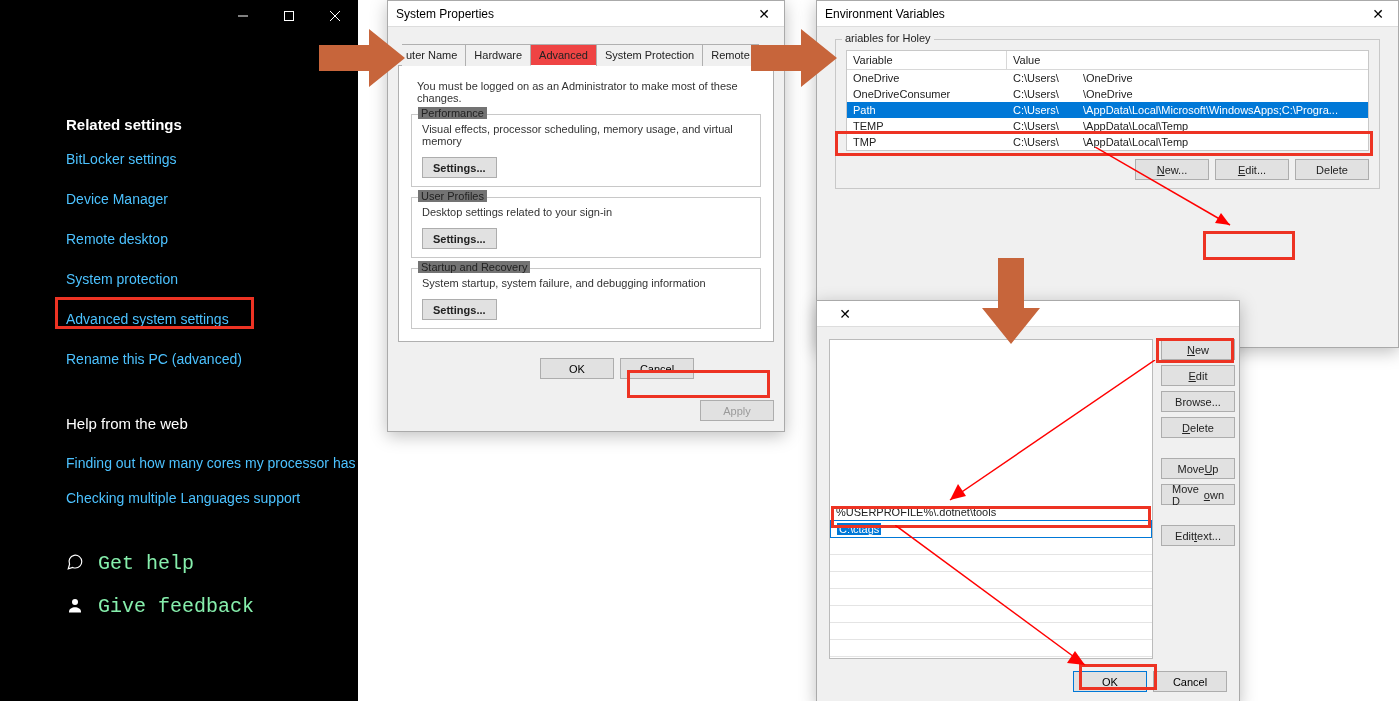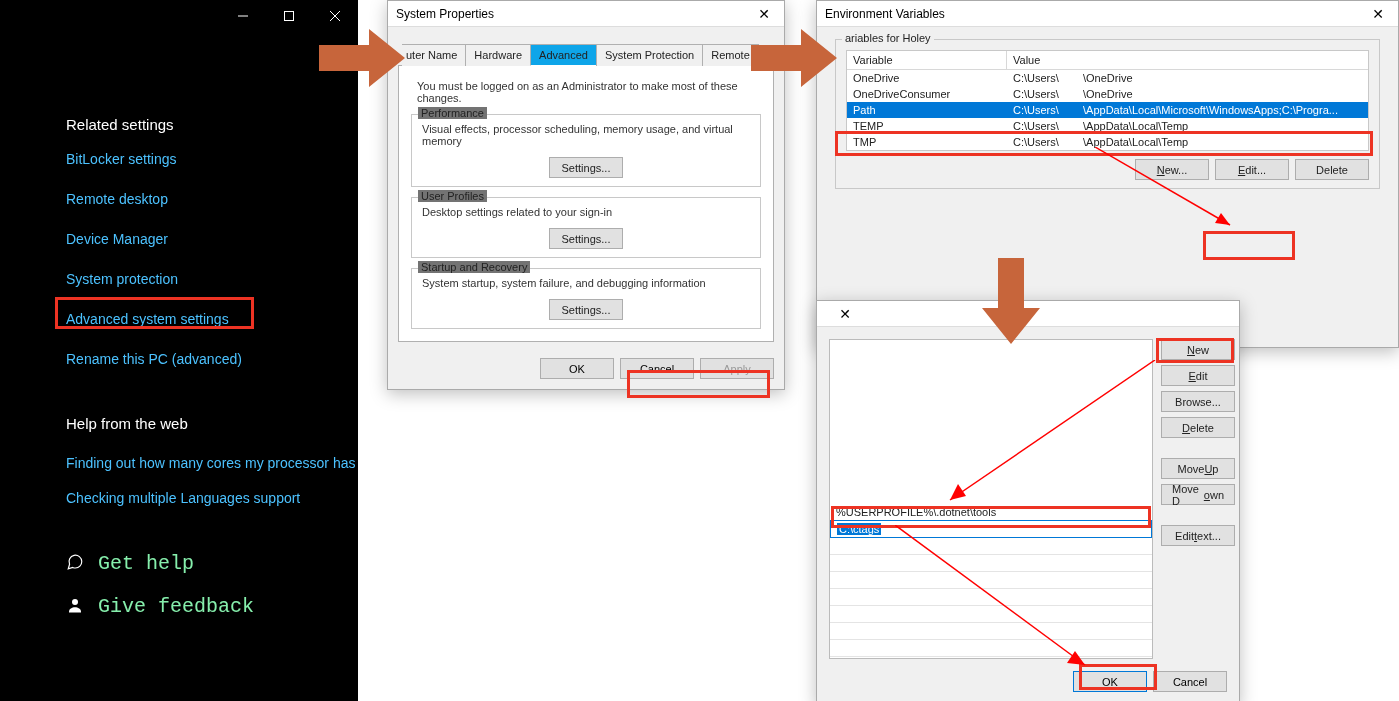--- a/index.html
+++ b/index.html
@@ -4,47 +4,47 @@
 <style>
 * { box-sizing: border-box; margin: 0; padding: 0; font-family: "Segoe UI", Tahoma, sans-serif; }
 body { background: #fff; width: 1399px; height: 701px; position: relative; overflow: hidden; font-size: 12px; }
 
 
 .settings-panel { position: absolute; left: 0; top: 0; width: 358px; height: 701px; background: #000; color: #fff; }
 .titlebar { display: flex; justify-content: flex-end; height: 32px; }
 .titlebar .tbtn { width: 46px; height: 32px; display: flex; align-items: center; justify-content: center; color: #fff; }
 .titlebar .tbtn svg { width: 10px; height: 10px; stroke: #fff; fill: none; stroke-width: 1; }
 .settings-body { padding: 84px 0 0 66px; }
-.settings-heading { font-size: 15px; margin-bottom: 18px; font-weight: 400; }
+.settings-heading { font-size: 15px; margin-bottom: 18px; font-weight: 700; }
 .settings-link { color: #4cc2ff; font-size: 14px; display: block; margin-bottom: 24px; text-decoration: none; }
 .help-heading { font-size: 15px; margin-top: 48px; margin-bottom: 22px; font-weight: 400; }
 .hl-row { display: flex; align-items: center; gap: 14px; margin-top: 20px; }
 .hl-row .icon { width: 18px; }
 .hl-row .label { color: #86efac; font-size: 20px; font-family: Liberation Mono, monospace; }
 
 
 .dialog { position: absolute; background: #f0f0f0; border: 1px solid #aaa; box-shadow: 0 4px 16px rgba(0,0,0,.25); }
 .dialog .titlebar2 { display: flex; align-items: center; height: 26px; background: #fff; border-bottom: 1px solid #ddd; padding: 0 0 0 8px; }
 .dialog .title-text { flex: 1; font-size: 12px; }
 .dialog .close { width: 40px; text-align: center; font-size: 14px; }
 .dialog .content { padding: 10px; font-size: 11px; color: #222; }
 
 
 .sysprop { left: 387px; top: 0; width: 398px; }
 .tabstrip { display: flex; margin-top: 6px; border-bottom: 1px solid #b0b0b0; padding-left: 4px; }
 .tab { padding: 4px 8px; border: 1px solid #b0b0b0; border-bottom: none; background: #f0f0f0; margin-right: -1px; font-size: 11px; position: relative; top: 1px; }
-.tab.active { background: #0ea5e9; border-bottom: 1px solid #fff; }
+.tab.active { background: #ef4444; border-bottom: 1px solid #fff; }
 .tab.partial { border-left: none; padding-left: 4px; }
 .tabbody { background: #fff; border: 1px solid #b0b0b0; border-top: none; padding: 10px 12px 12px; }
 .groupbox { border: 1px solid #c8c8c8; padding: 8px 10px 8px; margin-top: 10px; position: relative; }
 .groupbox .gb-title { position: absolute; top: -8px; left: 6px; background: #737373; padding: 0 3px; font-size: 11px; }
 .gb-text { font-size: 11px; color: #333; }
-.btnrow-r { display: flex; justify-content: center; margin-top: 10px; }
+.btnrow-r { display: flex; justify-content: flex-start; margin-top: 10px; font-weight: bold; }
 .winbtn { min-width: 74px; height: 21px; background: #e1e1e1; border: 1px solid #adadad; font-size: 11px; display: inline-flex; align-items: center; justify-content: center; padding: 0 10px; }
-.winbtn.disabled { color: #9a9a9a; }
+.winbtn.disabled { color: #9a9a9a; margin-top: 42px; }
 .dlgbtns { display: flex; justify-content: flex-end; gap: 6px; padding: 6px 10px 10px; }
 
 
 .envvars { left: 816px; top: 0; width: 583px; height: 348px; }
 .envvars .content { padding: 12px 18px 8px; }
 .ev-group { border: 1px solid #c8c8c8; padding: 10px 10px 8px; position: relative; }
 .ev-group .gb-title { position: absolute; top: -8px; left: 6px; background: #f0f0f0; padding: 0 3px; font-size: 11px; }
 .ev-table { border: 1px solid #c8c8c8; background: #fff; }
 .ev-head { display: flex; border-bottom: 1px solid #d8d8d8; }
 .ev-head > div { padding: 3px 6px; font-size: 11px; border-right: 1px solid #d8d8d8; }
@@ -99,22 +99,22 @@
     <div class="tbtn">
         <svg viewBox="0 0 10 10">
           <line x1="0" y1="0" x2="10" y2="10"></line>
           <line x1="10" y1="0" x2="0" y2="10"></line>
         </svg>
       </div>
   </div>
   <div class="settings-body">
     <div class="settings-heading">Related settings</div>
     <a class="settings-link">BitLocker settings</a>
+    <a class="settings-link">Device Manager</a>
     <a class="settings-link">Remote desktop</a>
-    <a class="settings-link">Device Manager</a>
     <a class="settings-link">System protection</a>
     <a class="settings-link">Advanced system settings</a>
     <a class="settings-link">Rename this PC (advanced)</a>
 
     <div class="help-heading">Help from the web</div>
     <a class="settings-link" style="margin-bottom:4px;line-height:1.4">Finding out how many cores my processor has</a>
     <a class="settings-link" style="margin-top:16px">Checking multiple Languages support</a>
 
     <div class="hl-row" style="margin-top:46px">
       <span class="icon">

